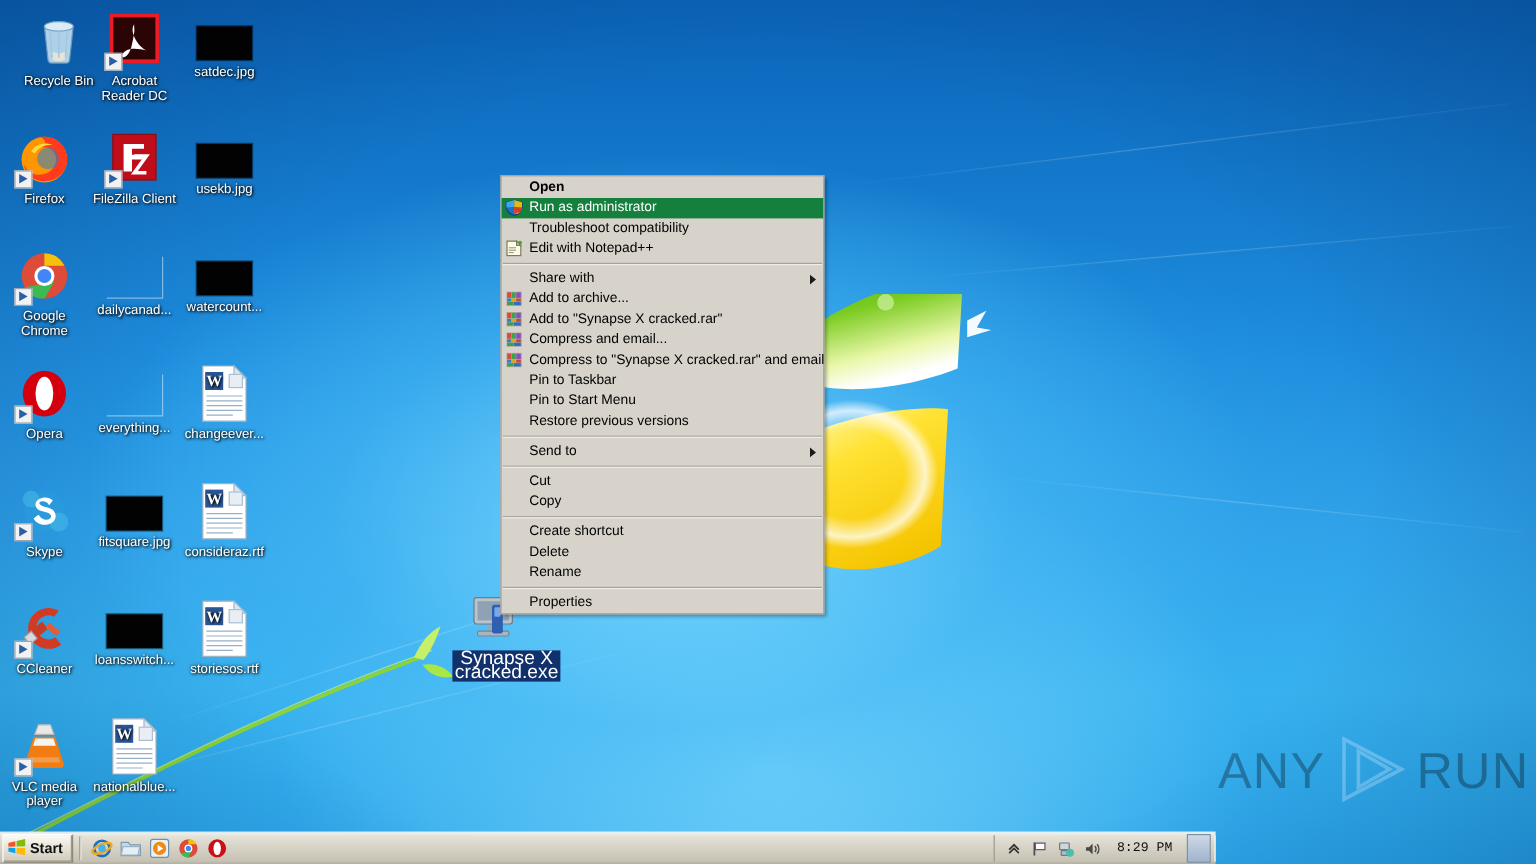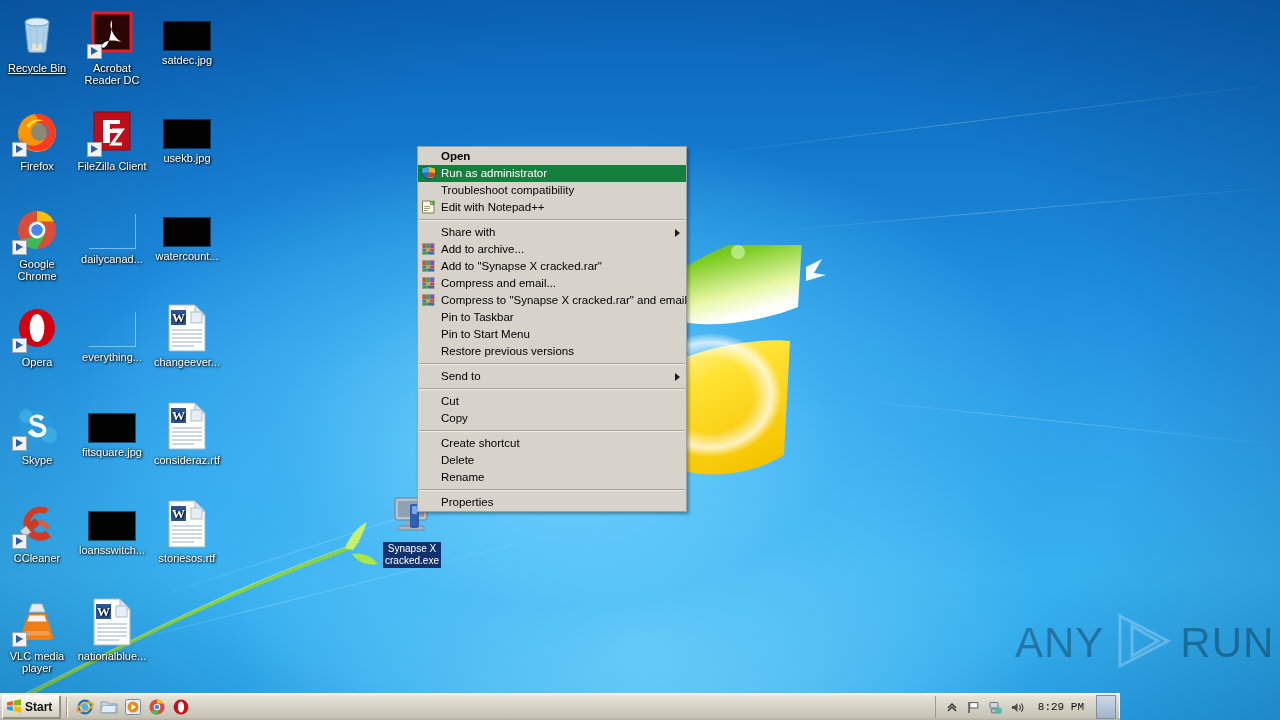--- a/index.html
+++ b/index.html
@@ -125,21 +125,21 @@
   .sel-file {
     position: absolute;
     left: 377px; top: 494px;
     width: 70px;
     text-align: center;
   }
   .sel-file .lbl {
     display: inline-block;
     background: #10316b;
     color: #ffffff;
-    font-size: 10px;
+    font-size: 16px;
     line-height: 12px;
     padding: 1px 2px;
     margin-top: 2px;
   }
 
   
   .ctxmenu {
     position: absolute;
     left: 417px; top: 146px;
     width: 270px;
@@ -182,21 +182,21 @@
     width: 0; height: 0;
     border-left: 5px solid #1b1b1b;
     border-top: 4px solid transparent;
     border-bottom: 4px solid transparent;
   }
 
   
   .taskbar {
     position: absolute;
     left: 0; bottom: 0;
-    width: 1120px; height: 26px;
+    width: 1013px; height: 26px;
     background: linear-gradient(180deg, #f2f0e8 0%, #e4e1d6 12%, #d4d0c4 52%, #c6c2b4 90%, #b3afa2 100%);
     border-top: 1px solid #fdfdfb;
     display: flex;
     align-items: center;
   }
   .start-btn {
     height: 22px;
     margin-left: 2px;
     padding: 0 8px 0 3px;
     display: flex; align-items: center; gap: 3px;
@@ -294,21 +294,21 @@
     <span>
       <svg width="64" height="58" viewBox="0 0 64 58">
         <path d="M10 4 L58 29 L10 54 Z" fill="none" stroke="#dff0ff" stroke-width="3"></path>
         <path d="M22 14 L48 29 L22 44 Z" fill="none" stroke="#dff0ff" stroke-width="3"></path>
       </svg>
     </span>
     <span class="w-txt">RUN</span>
   </div>
 
   <div class="icons" id="icon-grid">
-      <div class="icon-cell" style="left: 0px; top: 4px; text-decoration: underline;">
+      <div class="icon-cell" style="left: 12px; top: 4px;">
         <div class="icon-art"><svg width="48" height="48" viewBox="0 0 48 48">
       <path d="M12 12 h24 l-3 28 a3 3 0 0 1 -3 2.6 h-12 a3 3 0 0 1 -3 -2.6 Z" fill="#bcdcef" stroke="#6f9fc0" opacity="0.92"></path>
       <ellipse cx="24" cy="12" rx="12" ry="4" fill="#d9ecf8" stroke="#6f9fc0"></ellipse>
       <path d="M18 33 q6 3 12 0 l-1 7 q-5 2 -10 0 z" fill="#e8e3d2"></path>
       <path d="M17 16 l1.5 22 M24 16 l0 22 M31 16 l-1.5 22" stroke="#9fc8df" stroke-width="1.2" fill="none"></path>
     </svg></div>
         <span class="icon-label">Recycle Bin</span>
       </div>
       <div class="icon-cell" style="left: 75px; top: 4px;">
         <div class="icon-art"><svg width="48" height="48" viewBox="0 0 48 48">

